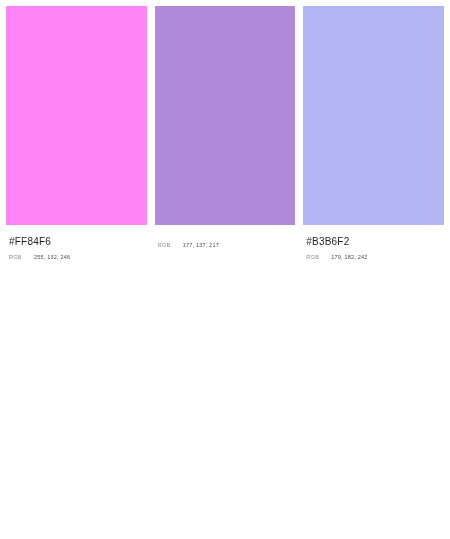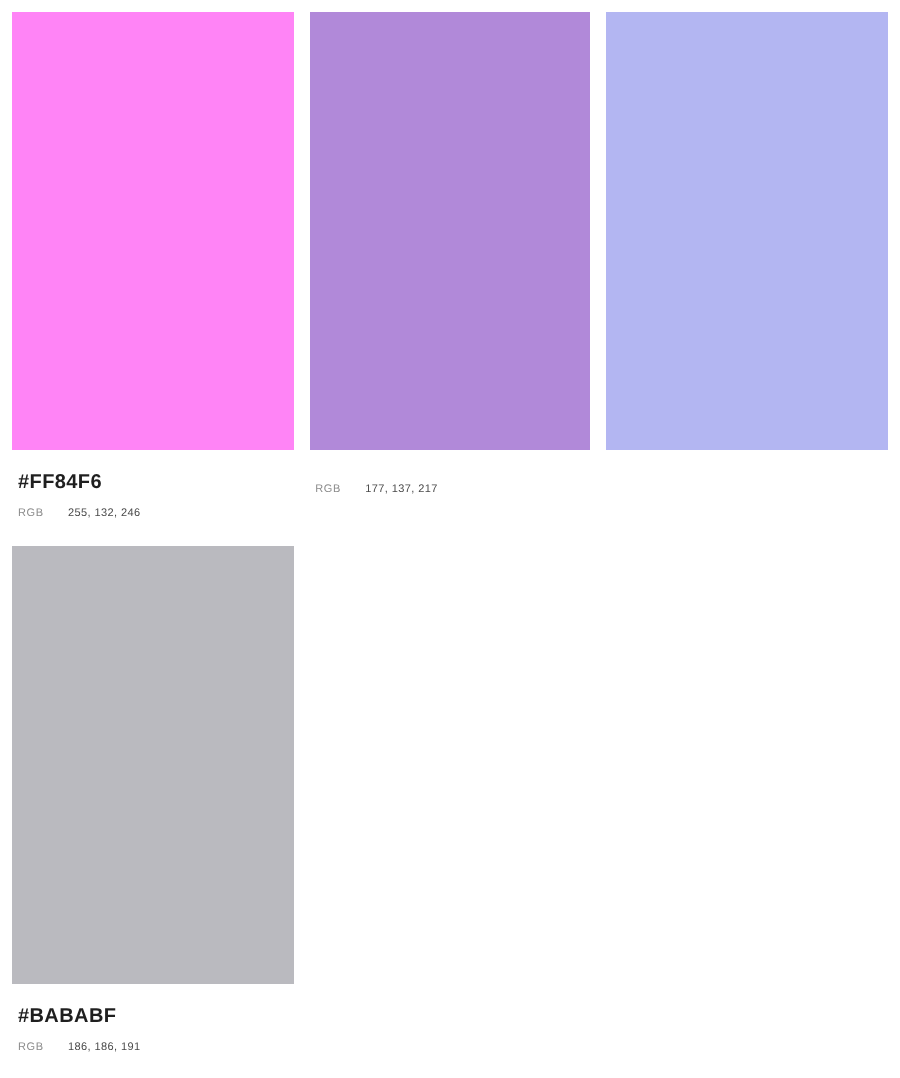--- a/index.html
+++ b/index.html
@@ -29,21 +29,21 @@
   .swatch-chip {
     width: 100%;
     height: 219px;
     display: block;
   }
   .swatch-meta {
     padding-top: 11px;
   }
   .hex-label {
     font-size: 10px;
-    font-weight: bold;
+    font-weight: normal;
     color: #1f1f1f;
     letter-spacing: 0.2px;
     padding-left: 3px;
     line-height: 12px;
   }
   .rgb-row {
     display: flex;
     align-items: baseline;
     padding-left: 3px;
     margin-top: 6px;
@@ -87,27 +87,24 @@
     <div class="swatch-meta">
       <div class="rgb-row">
         <span class="rgb-key">RGB</span>
         <span class="rgb-value">177, 137, 217</span>
       </div>
     </div>
   </div>
 
   <div class="swatch-card">
     <div class="swatch-chip" style="background:#B3B6F2"></div>
-  </div>
-
-  <div class="swatch-card row-two">
-    <div class="swatch-chip" style="background:#BABABF"></div>
     <div class="swatch-meta">
-      <div class="hex-label">#BABABF</div>
+      <div class="hex-label">#B3B6F2</div>
       <div class="rgb-row">
         <span class="rgb-key">RGB</span>
-        <span class="rgb-value">186, 186, 191</span>
+        <span class="rgb-value">179, 182, 242</span>
       </div>
     </div>
   </div>
 
 
+
 </div>
 
 </body></html>

